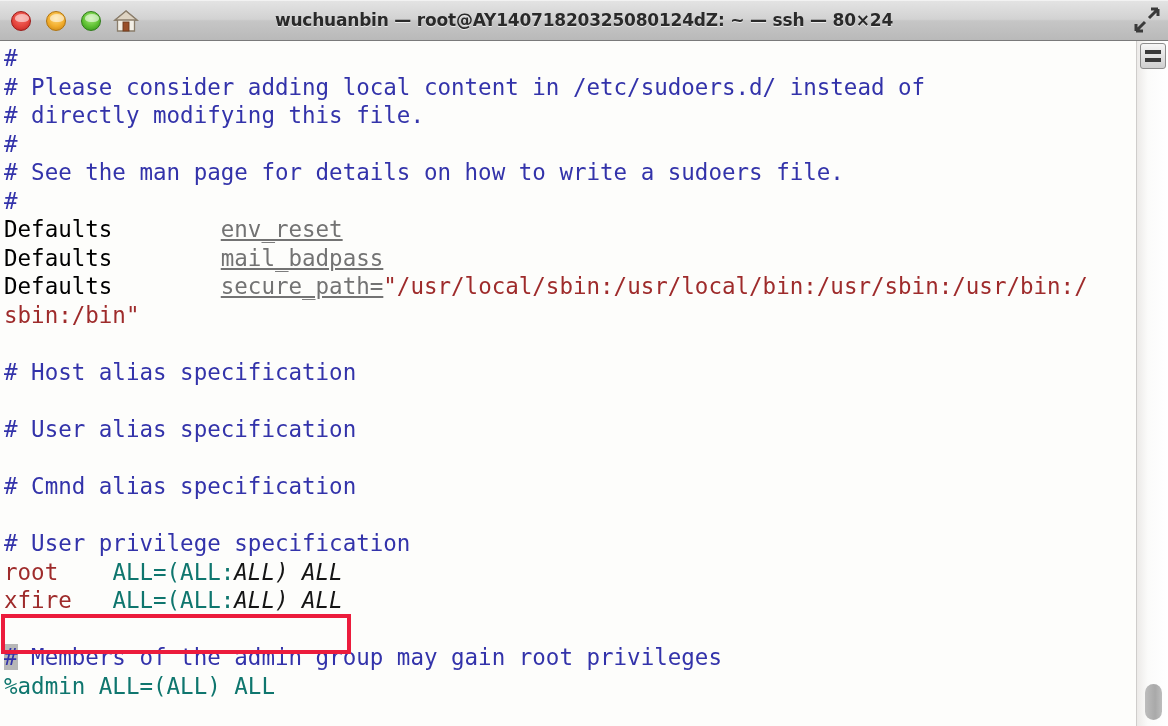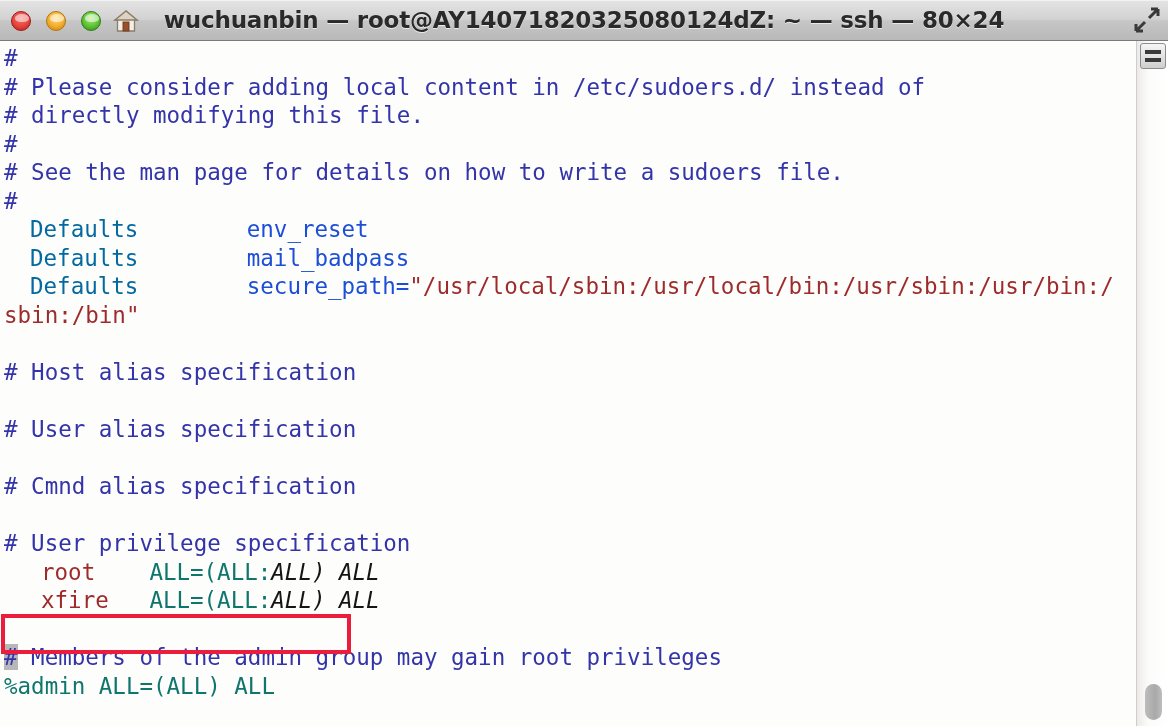--- a/index.html
+++ b/index.html
@@ -80,21 +80,21 @@
   }
 
   #title-text {
     position: absolute;
     left: 0; top: 0;
     width: 1168px;
     height: 41px;
     line-height: 41px;
     text-align: center;
     font-family: "DejaVu Sans", "Liberation Sans", sans-serif;
-    font-size: 23px;
+    font-size: 17px;
     font-weight: bold;
     color: #2a2a2a;
     text-shadow: 0 1px 0 rgba(255,255,255,0.65);
     white-space: nowrap;
     letter-spacing: -0.2px;
   }
 
   #fullscreen-icon {
     position: absolute;
     right: 6px;
@@ -127,24 +127,24 @@
   }
   .row {
     height: 28.55px;
     white-space: pre;
     padding-left: 4px;
     box-sizing: border-box;
   }
 
   
   .c-comment { color: #3333aa; }
-  .c-keyword { color: #0369a1; margin-left: 26px; }
-  .c-param   { color: #1d4ed8; }
+  .c-keyword { color: #000000; }
+  .c-param   { color: #737373; text-decoration: underline; }
   .c-string  { color: #9e2b2b; }
-  .c-user    { color: #9e2b2b; margin-left: 37px; }
+  .c-user    { color: #9e2b2b; }
   .c-spec    { color: #0f766e; }
   .c-plain   { color: #151515; font-style: italic; }
   .cursor {
     background: #b7b7b7;
     color: #3333aa;
   }
 
   
   #highlight-box {
     position: absolute;

